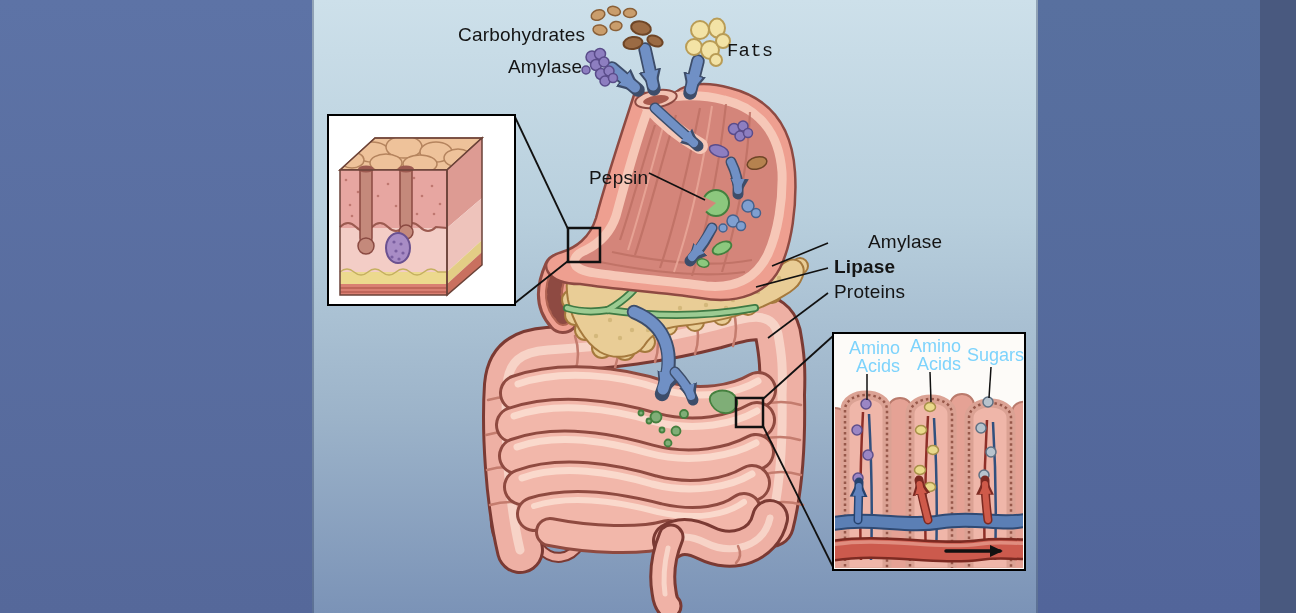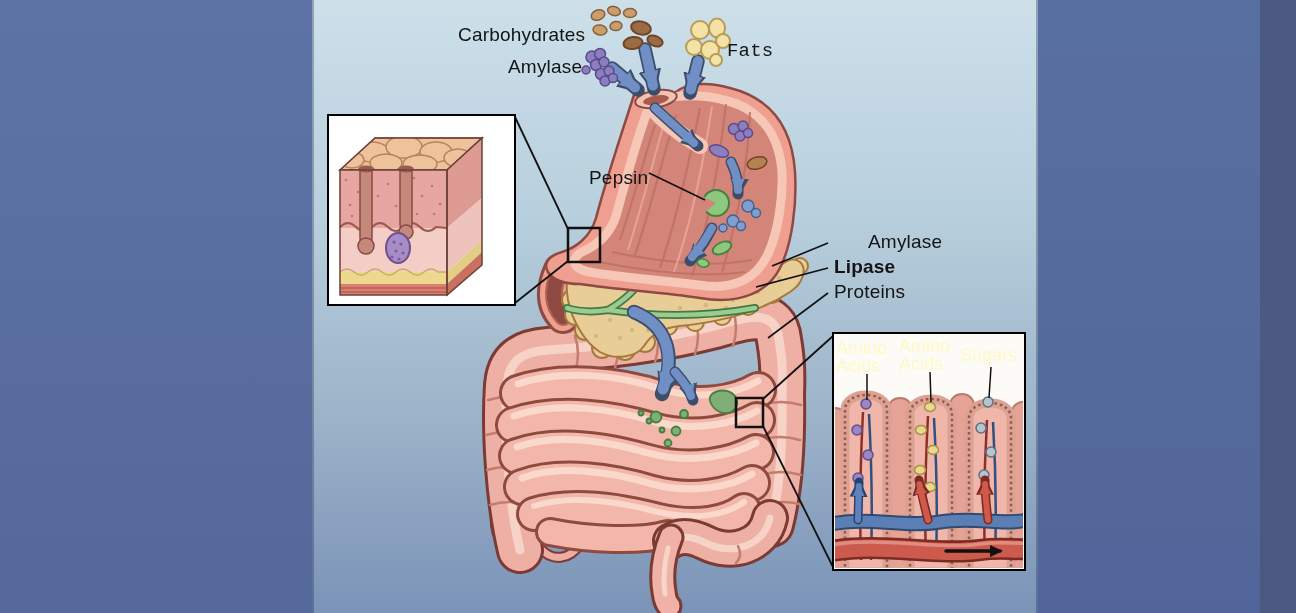--- a/index.html
+++ b/index.html
@@ -6,21 +6,21 @@
   #canvas{position:relative;width:1260px;height:613px;overflow:hidden;
           font-family:"Liberation Sans", sans-serif;}
   .band{position:absolute;top:0;height:613px;}
   #band-left{left:0;width:312px;background:linear-gradient(180deg,#5d73a6,#55689a);}
   #band-right{left:1038px;width:258px;background:linear-gradient(180deg,#58709f,#52659a);}
   #panel{position:absolute;left:312px;top:0;width:726px;height:613px;
          background:linear-gradient(180deg,#cde0ea 0%,#b8cfdd 35%,#9cb3c9 68%,#7b93b7 100%);
          box-shadow:inset 2px 0 0 rgba(35,50,85,.35), inset -2px 0 0 rgba(35,50,85,.35);}
   svg{position:absolute;left:0;top:0;}
   .lbl{position:absolute;font-size:19px;color:#141414;white-space:nowrap;letter-spacing:.2px;}
-  .lbl2{position:absolute;font-size:18px;color:#fef9c3;text-align:left;line-height:18px;}
+  .lbl2{position:absolute;font-size:18px;color:#7dd3fc;text-align:right;line-height:18px;}
 </style>
 </head>
 <body>
 
 <div id="canvas">
   <div id="band-left" class="band"></div>
   <div id="band-right" class="band"></div>
   <div id="panel"></div>
 
   <svg width="1296" height="613" viewBox="0 0 1296 613">

